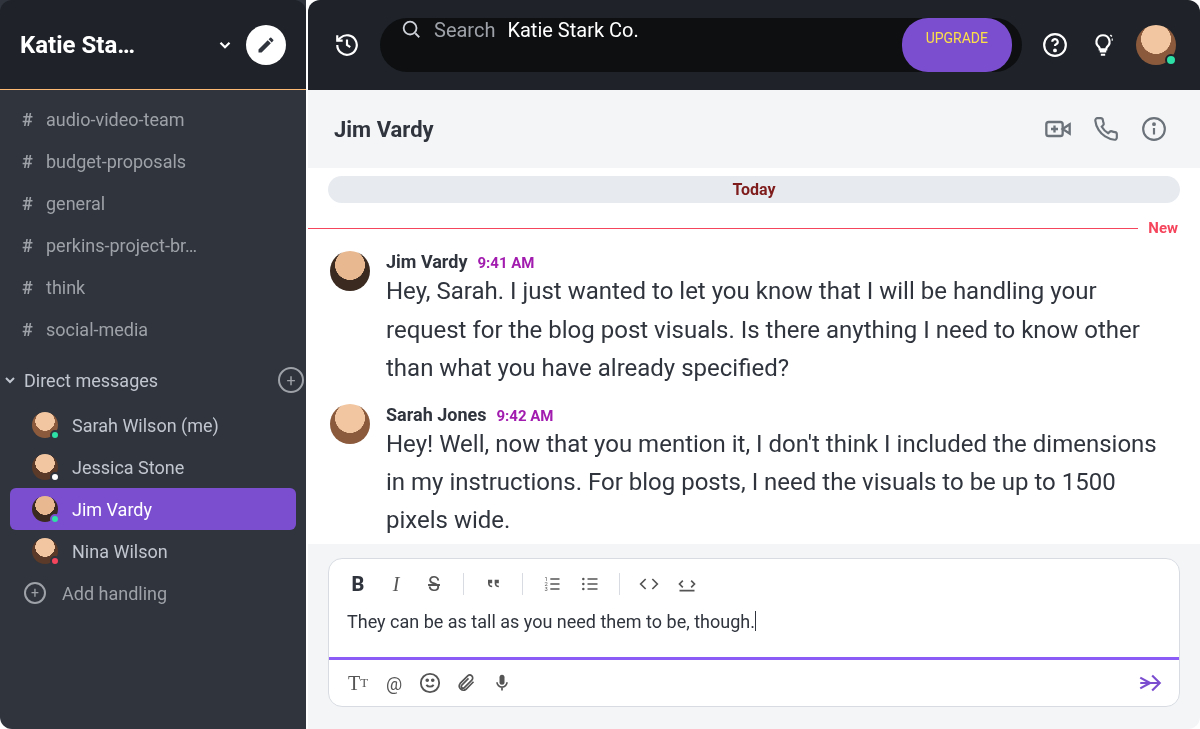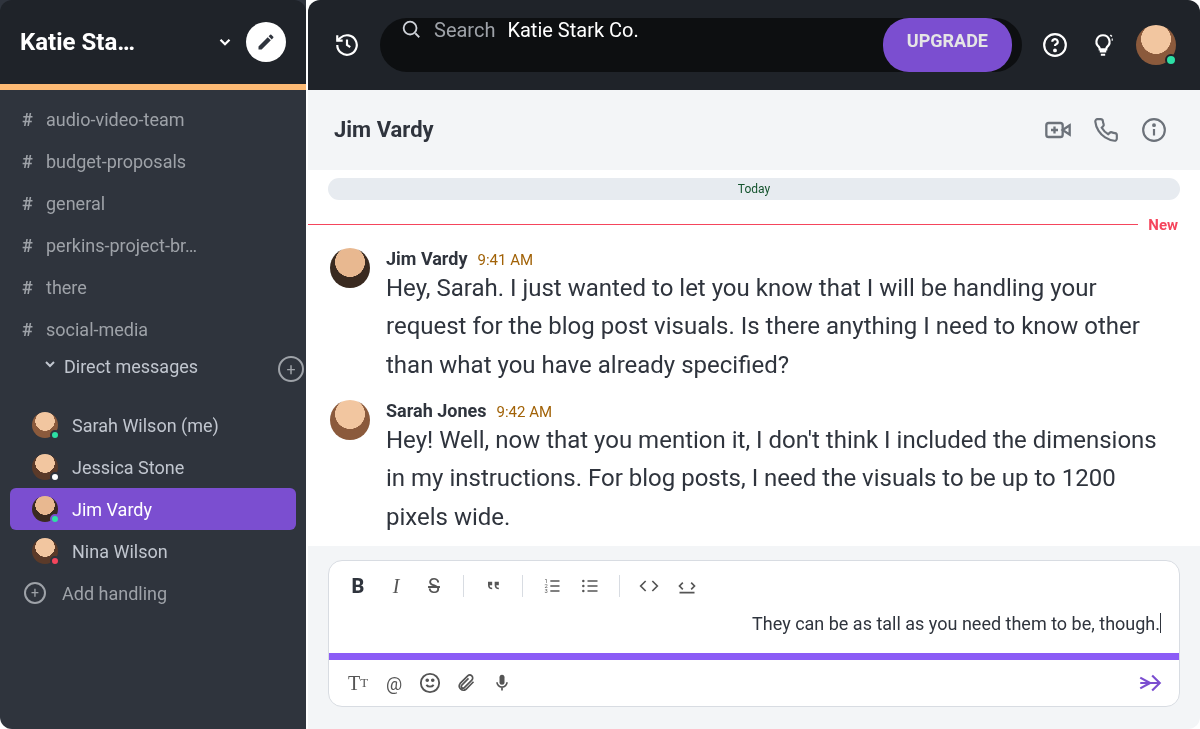--- a/index.html
+++ b/index.html
@@ -1,73 +1,73 @@
 <!DOCTYPE html>
 <html><head>
 <meta charset="utf-8">
 <style>
 * { box-sizing: border-box; margin: 0; padding: 0; }
 body { font-family: -apple-system, BlinkMacSystemFont, "Segoe UI", Roboto, sans-serif; width: 1200px; height: 729px; overflow: hidden; display: flex; background: #fff; }
 .sidebar { width: 306px; background: #2f343d; color: #c1c6cf; display: flex; flex-direction: column; border-radius: 0 0 0 12px; }
-.ws-header { height: 90px; display: flex; align-items: center; padding: 0 20px; border-bottom: 6px solid #fdba74; background:#1f2329; border-radius:12px 12px 0 0; margin-bottom:2px;}
+.ws-header { height: 90px; display: flex; align-items: center; padding: 0 20px; border-bottom: 1px solid #fdba74; background:#1f2329; border-radius:12px 12px 0 0; margin-bottom:2px;}
 .ws-name { color: #fff; font-size: 24px; font-weight: 700; flex: 1; white-space: nowrap; overflow: hidden; text-overflow: ellipsis; }
 .ws-chevron { color: #fff; margin: 0 12px; }
 .ws-edit { width: 40px; height: 40px; border-radius: 50%; background: #fff; display: flex; align-items: center; justify-content: center; }
 .channels { padding: 6px 0; }
 .chan { display: flex; align-items: center; height: 42px; padding: 0 22px; font-size: 18px; color: #9ea2a8; cursor: pointer; }
 .chan .hash { width: 24px; color: #9ea2a8; font-weight:600;}
 .chan .label { white-space: nowrap; overflow: hidden; text-overflow: ellipsis; }
-.section-head { display: flex; height: 48px; padding: 0 2px; font-size: 18px; color: #c1c6cf; margin-left: 40px; }
+.section-head { display: flex; align-items: center; height: 48px; padding: 0 2px; font-size: 18px; color: #c1c6cf; }
 .section-head .caret { width: 22px; }
 .section-head .title { flex: 1; }
 .section-head .plus { width: 26px; height: 26px; border: 2px solid #9ea2a8; border-radius: 50%; display:flex; align-items:center; justify-content:center; font-size:16px; color:#9ea2a8;}
 .dm { display: flex; align-items: center; height: 42px; padding: 0 22px; font-size: 18px; color: #c1c6cf; cursor: pointer; border-radius: 6px; margin: 0 10px; }
 .dm.active { background: #7b4ed0; color: #fff; }
 .dm .av { width: 26px; height: 26px; border-radius: 50%; margin-right: 14px; position: relative; flex-shrink:0;}
 .dm .av .dot { position: absolute; right: -2px; bottom: -2px; width: 10px; height: 10px; border-radius: 50%; border: 2px solid #2f343d; }
 .dm.active .av .dot{ border-color:#7b4ed0;}
 .dot.online { background: #2de0a5; }
 .dot.offline { background: #fff; }
 .dot.busy { background: #f5455c; }
 .add-team { display:flex; align-items:center; height:42px; padding:0 24px; color:#9ea2a8; font-size:18px; cursor:pointer;}
 .add-team .plus2{ width:22px; height:22px; border:2px solid #9ea2a8; border-radius:50%; display:flex;align-items:center;justify-content:center; margin-right:16px; font-size:14px;}
 .main { flex: 1; display: flex; flex-direction: column; }
 .topbar { height: 90px; background: #1f2329; display: flex; align-items: center; padding: 0 24px; gap: 18px; border-radius:12px 12px 0 0; margin-left:2px;}
 .tb-icon { color: #fff; width: 30px; height: 30px; display:flex; align-items:center; justify-content:center; cursor:pointer;}
 .searchbox { flex: 1; height: 54px; background: #0d0f11; border-radius: 30px; display: flex; padding: 0 10px 0 20px; color: #9ea2a8; font-size: 20px; gap: 12px; }
 .searchbox .sl { color: #9ea2a8; }
 .searchbox .sv { color: #fff; font-weight: 400; }
-.upgrade { background: #7b4ed0; color: #e5e5e5; font-weight: 700; font-size: 18px; padding: 12px 24px; border-radius: 26px; cursor:pointer;}
+.upgrade { background: #7b4ed0; color: #fde047; font-weight: 400; font-size: 14px; padding: 12px 24px; border-radius: 26px; cursor:pointer;}
 .tb-avatar { width: 40px; height: 40px; border-radius: 50%; position: relative; }
 .tb-avatar .dot { position:absolute; right:-1px; bottom:-1px; width:12px; height:12px; border-radius:50%; background:#2de0a5; border:2px solid #1f2329;}
 .chat { flex: 1; background: #fff; display: flex; flex-direction: column; border-radius: 0 0 12px 0; overflow:hidden; margin-left:2px;}
 .chat-head { height: 80px; background: #f3f5f7; display: flex; align-items: center; padding: 0 26px; }
 .chat-title { font-size: 22px; font-weight: 700; color: #2f343d; flex:1;}
 .ch-icon { width: 40px; height:40px; display:flex; align-items:center; justify-content:center; color:#6c727a; cursor:pointer; margin-left:8px;}
 .day-divider { margin: 8px 20px 0; text-align:center; }
-.day-divider span{ display:inline-block; width:100%; background:#e7ebf0; color:#14532d; font-size:12px; padding:4px 0; border-radius:14px;}
+.day-divider span{ display:inline-block; width:100%; background:#e7ebf0; color:#7f1d1d; font-size:16px; padding:4px 0; border-radius:14px;font-weight:bold;}
 .new-divider { display:flex; align-items:center; margin: 16px 0 4px; }
 .new-divider .line{ flex:1; height:1px; background:#f5455c;}
 .new-divider .lab{ color:#f5455c; font-weight:700; font-size:15px; padding:0 22px 0 10px;}
 .msgs { padding: 4px 22px 0; overflow:auto;}
 .msg { display:flex; padding: 6px 0 10px; }
 .msg .mav{ width:40px; height:40px; border-radius:50%; flex-shrink:0; margin-right:16px;}
 .msg .mhead{ display:flex; align-items:baseline; gap:10px;}
 .msg .mname{ font-weight:700; font-size:18px; color:#2f343d;}
-.msg .mtime{ color:#a16207; font-size:15px;}
+.msg .mtime{ color:#a21caf; font-size:15px;font-weight:bold;}
 .msg .mbody{ font-size:24px; color:#2f343d; line-height:1.6; max-width: 790px;}
 .composer-wrap{ background:#f3f5f7; padding: 14px 20px 22px; }
 .composer { background:#fff; border:1px solid #d8dce2; border-radius:14px; overflow:hidden;}
 .fmtbar{ display:flex; align-items:center; gap:8px; padding:10px 14px 6px; color:#6c727a;}
 .fmtbar .sep{ width:1px; height:22px; background:#d8dce2; margin:0 6px;}
 .fbtn{ width:30px; height:30px; display:flex; align-items:center; justify-content:center; font-size:18px; cursor:pointer; color:#555;}
 .fbtn.bold{ font-weight:800; color:#2f343d; font-size:20px;}
 .fbtn.ital{ font-style:italic; font-family: Georgia, serif; font-size:20px;}
 .fbtn.strike{ text-decoration:line-through; font-size:20px;}
-.input-area{ padding: 6px 18px 19px; font-size:18px; color:#2f343d; border-bottom:7px solid #8b5cf6;text-align:right;}
+.input-area{ padding: 6px 18px 25px; font-size:18px; color:#2f343d; border-bottom:3px solid #8b5cf6;}
 .input-area .cursor{ display:inline-block; width:1px; height:20px; background:#2f343d; vertical-align:-3px;}
 .actbar{ display:flex; align-items:center; padding:8px 14px; gap:6px;}
 .actbar .spacer{ flex:1;}
 .send{ color:#7b4ed0; cursor:pointer;}
 
 .face{ background: radial-gradient(circle at 50% 35%, #f2c6a0 0 45%, transparent 46%), linear-gradient(#8b5a3c,#8b5a3c); }
 .face.b{ background: radial-gradient(circle at 50% 35%, #f2c6a0 0 45%, transparent 46%), linear-gradient(#5b3a29,#5b3a29);}
 .face.c{ background: radial-gradient(circle at 50% 35%, #e8b890 0 45%, transparent 46%), linear-gradient(#3a2a20,#3a2a20);}
 svg{ display:block;}
 </style>
@@ -101,21 +101,21 @@
     <div class="chan">
         <span class="hash">#</span>
         <span class="label">general</span>
       </div>
     <div class="chan">
         <span class="hash">#</span>
         <span class="label">perkins-project-br…</span>
       </div>
     <div class="chan">
         <span class="hash">#</span>
-        <span class="label">there</span>
+        <span class="label">think</span>
       </div>
     <div class="chan">
         <span class="hash">#</span>
         <span class="label">social-media</span>
       </div>
   </div>
 
   <div class="section-head">
     <span class="caret">
       <svg width="16" height="16" viewBox="0 0 24 24" fill="none" stroke="currentColor" stroke-width="3">
@@ -239,21 +239,21 @@
           <div class="mbody">Hey, Sarah. I just wanted to let you know that I will be handling your request for the blog post visuals. Is there anything I need to know other than what you have already specified?</div>
         </div>
       </div>
       <div class="msg">
         <div class="mav face"></div>
         <div>
           <div class="mhead">
               <span class="mname">Sarah Jones</span>
               <span class="mtime">9:42 AM</span>
             </div>
-          <div class="mbody">Hey! Well, now that you mention it, I don't think I included the dimensions in my instructions. For blog posts, I need the visuals to be up to 1200 pixels wide.</div>
+          <div class="mbody">Hey! Well, now that you mention it, I don't think I included the dimensions in my instructions. For blog posts, I need the visuals to be up to 1500 pixels wide.</div>
         </div>
       </div>
     </div>
 
     <div class="composer-wrap">
       <div class="composer">
         <div class="fmtbar">
           <div class="fbtn bold">B</div>
           <div class="fbtn ital">I</div>
           <div class="fbtn strike">S</div>

